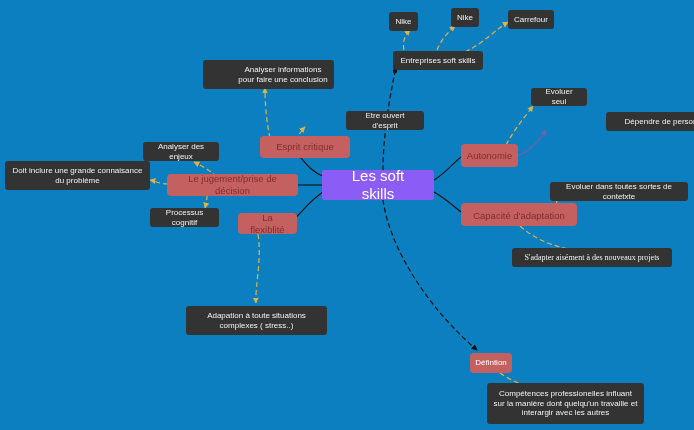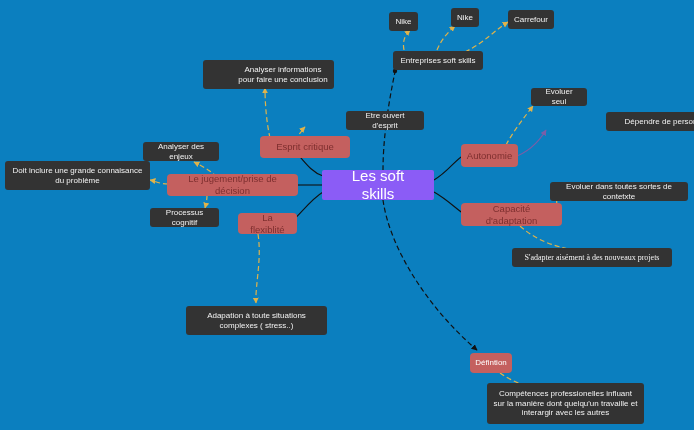--- a/index.html
+++ b/index.html
@@ -143,21 +143,21 @@
   </div>
 
   <div class="node node-dark" style="left:531px; top:88px; width:56px; height:18px;">
     <span>Evoluer seul</span>
   </div>
 
   <div class="node node-dark" style="left:572px; top:112px; width:119px; height:19px;margin-left:34px;">
     <span>Dépendre de personne</span>
   </div>
 
-  <div class="node node-red" style="left:461px; top:203px; width:101px; height:23px;">
+  <div class="node node-red" style="left:461px; top:203px; width:116px; height:23px;align-items:flex-end;">
     <span>Capacité d'adaptation</span>
   </div>
 
   <div class="node node-dark" style="left:550px; top:182px; width:138px; height:19px;">
     <span>Evoluer dans toutes sortes de contetxte</span>
   </div>
 
   <div class="node node-dark" style="left:512px; top:248px; width:160px; height:19px;font-family:Liberation Serif, serif;">
     <span>S'adapter  aisément à des nouveaux projets</span>
   </div>

